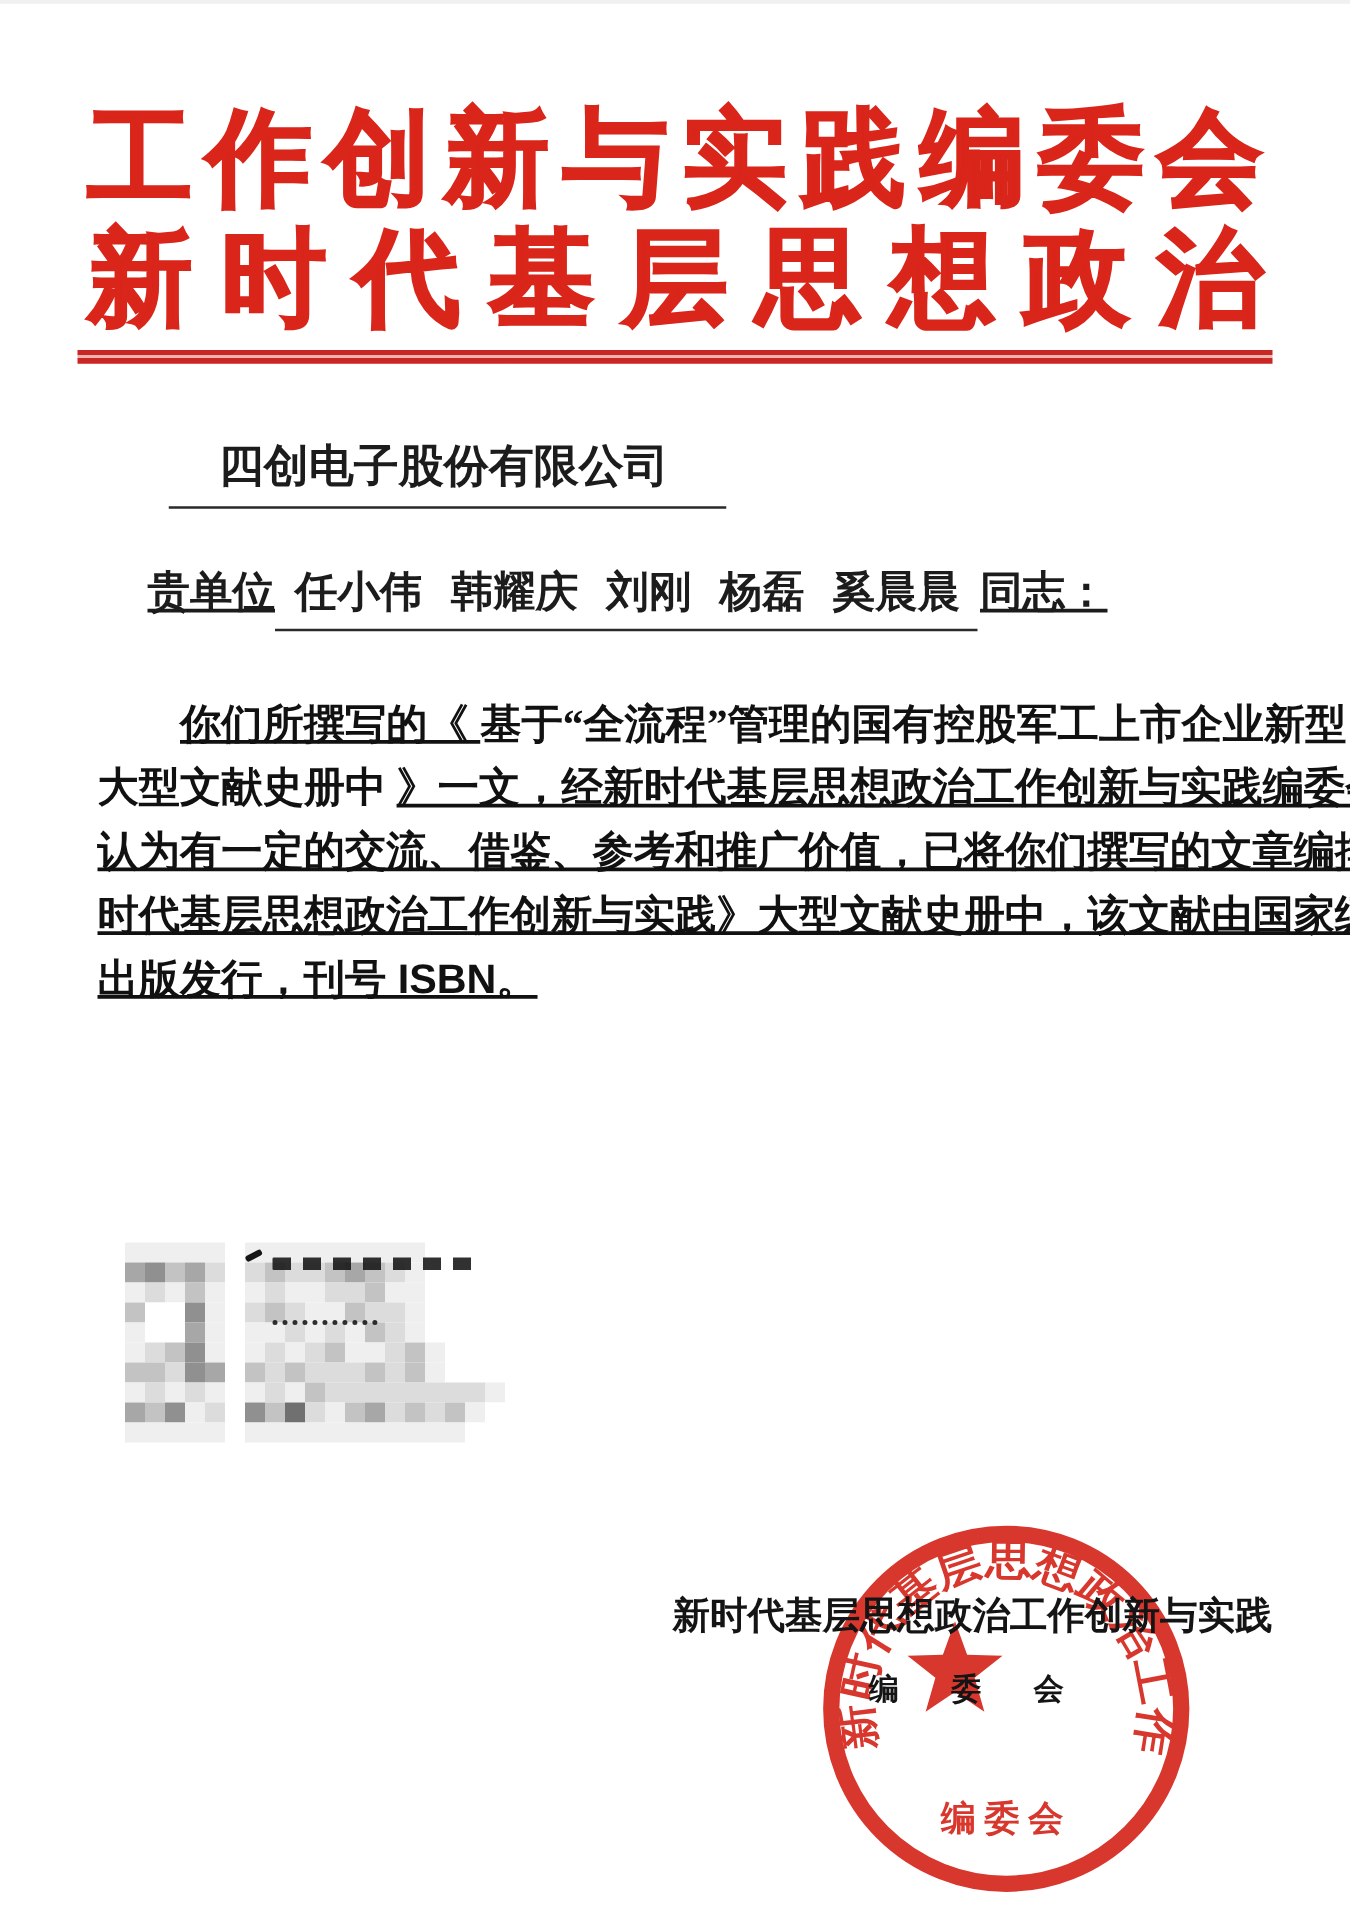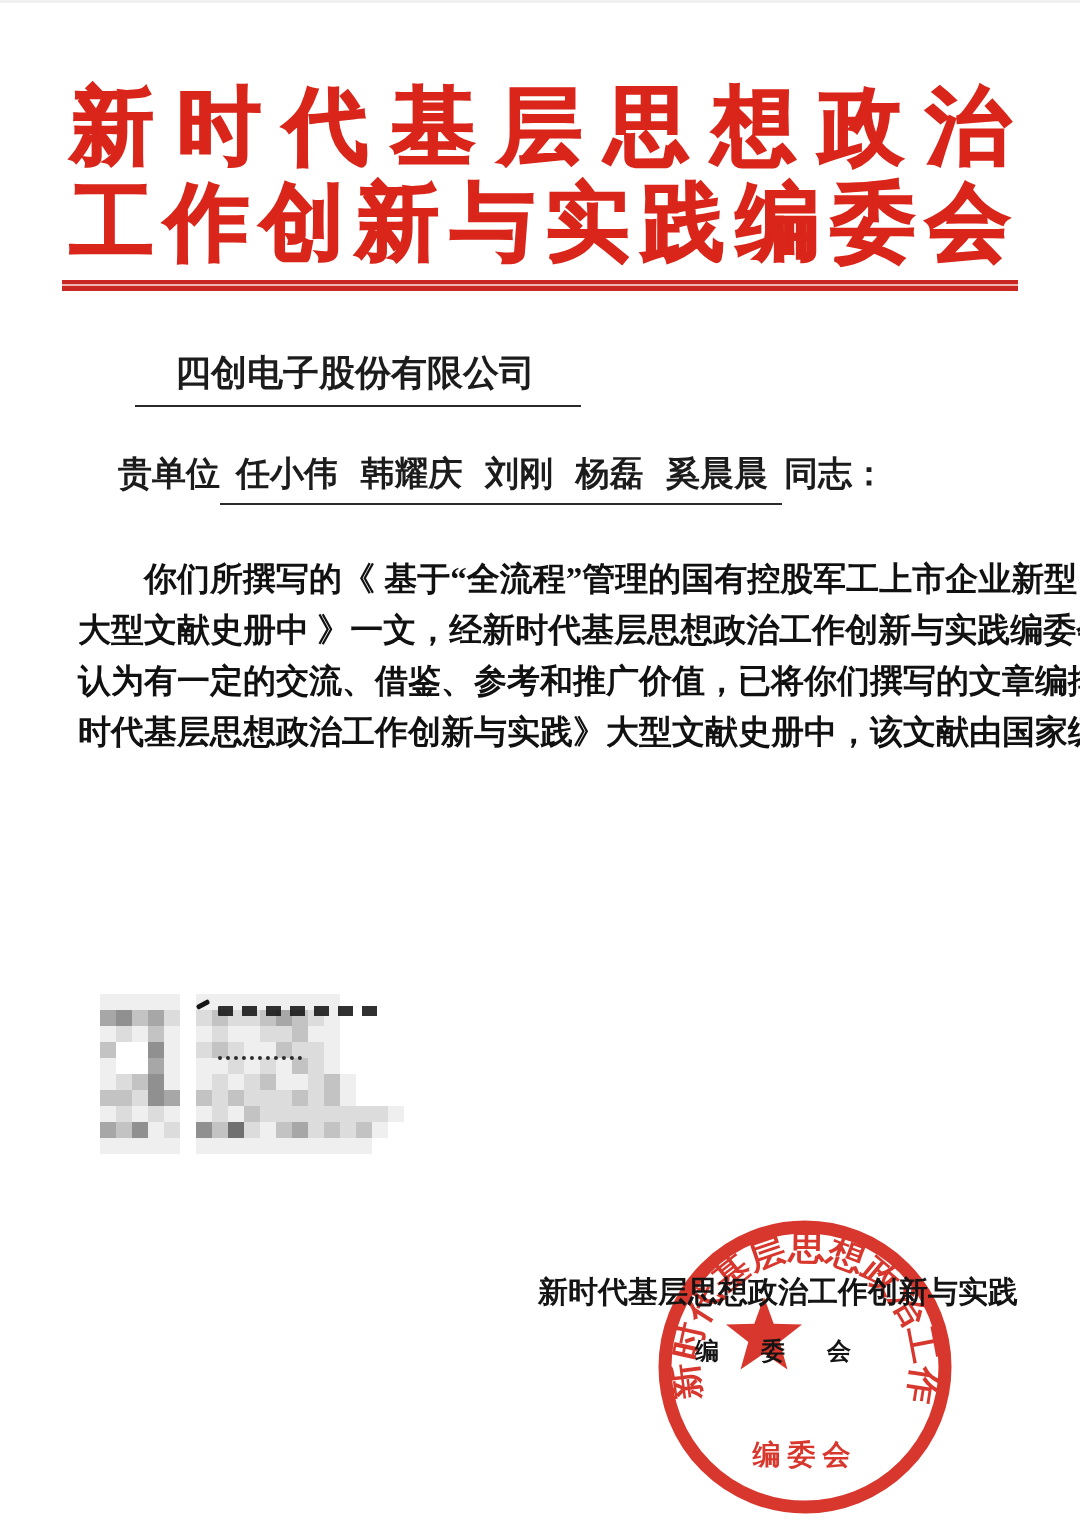--- a/index.html
+++ b/index.html
@@ -41,21 +41,21 @@
   .notice-title{
     margin-top:56px;
     text-align:center;
     font-size:55px;font-weight:900;line-height:58px;
     letter-spacing:26px;padding-left:26px;
     color:#111;
   }
 
   
   .kai{font-family:"Liberation Serif","DejaVu Serif",serif;}
-  .hei{font-family:"Liberation Sans","DejaVu Sans",sans-serif;font-weight:700;}
+  .hei{font-family:"Liberation Sans","DejaVu Sans",sans-serif;font-weight:700;text-decoration:underline;}
   .company-row{margin:58px 0 0 135px;}
   .company-underline{
     display:inline-block;
     border-bottom:2px solid #2a2a2a;
     padding:0 46px 7px 40px;
   }
   .company-name{font-size:36px;font-weight:700;}
   .greet-row{margin:44px 0 0 118px;white-space:nowrap;}
   .greet-prefix,.greet-suffix{font-size:34px;font-weight:700;display:inline-block;vertical-align:baseline;}
   .names-underline{
@@ -121,39 +121,40 @@
     font-size:35px;font-weight:400;
   }
 </style>
 </head>
 <body>
 
 <div class="page">
   <div class="top-edge"></div>
 
   <header class="masthead">
+    <div class="mast-line">工作创新与实践编委会</div>
     <div class="mast-line">新时代基层思想政治</div>
-    <div class="mast-line">工作创新与实践编委会</div>
   </header>
   <div class="red-rule"></div>
 
 
   <div class="company-row">
     <span class="company-underline"><span class="company-name kai">四创电子股份有限公司</span></span>
   </div>
 
   <div class="greet-row">
     <span class="greet-prefix hei">贵单位</span><span class="names-underline"><span class="names kai">任小伟 韩耀庆 刘刚 杨磊 奚晨晨</span></span><span class="greet-suffix hei">同志：</span>
   </div>
 
   <div class="body-paragraph">
       <div class="body-line indent"><span class="hei">你们所撰写的《 </span><span class="kai">基于“全流程”管理的国有控股军工上市企业新型</span></div>
       <div class="body-line"><span class="kai">大型文献史册中 </span><span class="hei">》一文，经新时代基层思想政治工作创新与实践编委会审阅后，</span></div>
       <div class="body-line"><span class="hei">认为有一定的交流、借鉴、参考和推广价值，已将你们撰写的文章编排在《新</span></div>
       <div class="body-line"><span class="hei">时代基层思想政治工作创新与实践》大型文献史册中，该文献由国家级出版社</span></div>
+      <div class="body-line last"><span class="hei">出版发行，刊号 ISBN。</span></div>
     </div>
 
   <div class="mosaic-wrap">
     <div class="mosaic-grid" style="grid-template-columns: repeat(20, 16px);">
         <div style="height: 16px; width: 16px; background: rgb(239, 239, 239);"></div>
         <div style="height: 16px; width: 16px; background: rgb(239, 239, 239);"></div>
         <div style="height: 16px; width: 16px; background: rgb(239, 239, 239);"></div>
         <div style="height: 16px; width: 16px; background: rgb(239, 239, 239);"></div>
         <div style="height: 16px; width: 16px; background: rgb(239, 239, 239);"></div>
         <div style="height: 16px; width: 16px; background: rgb(255, 255, 255);"></div>

